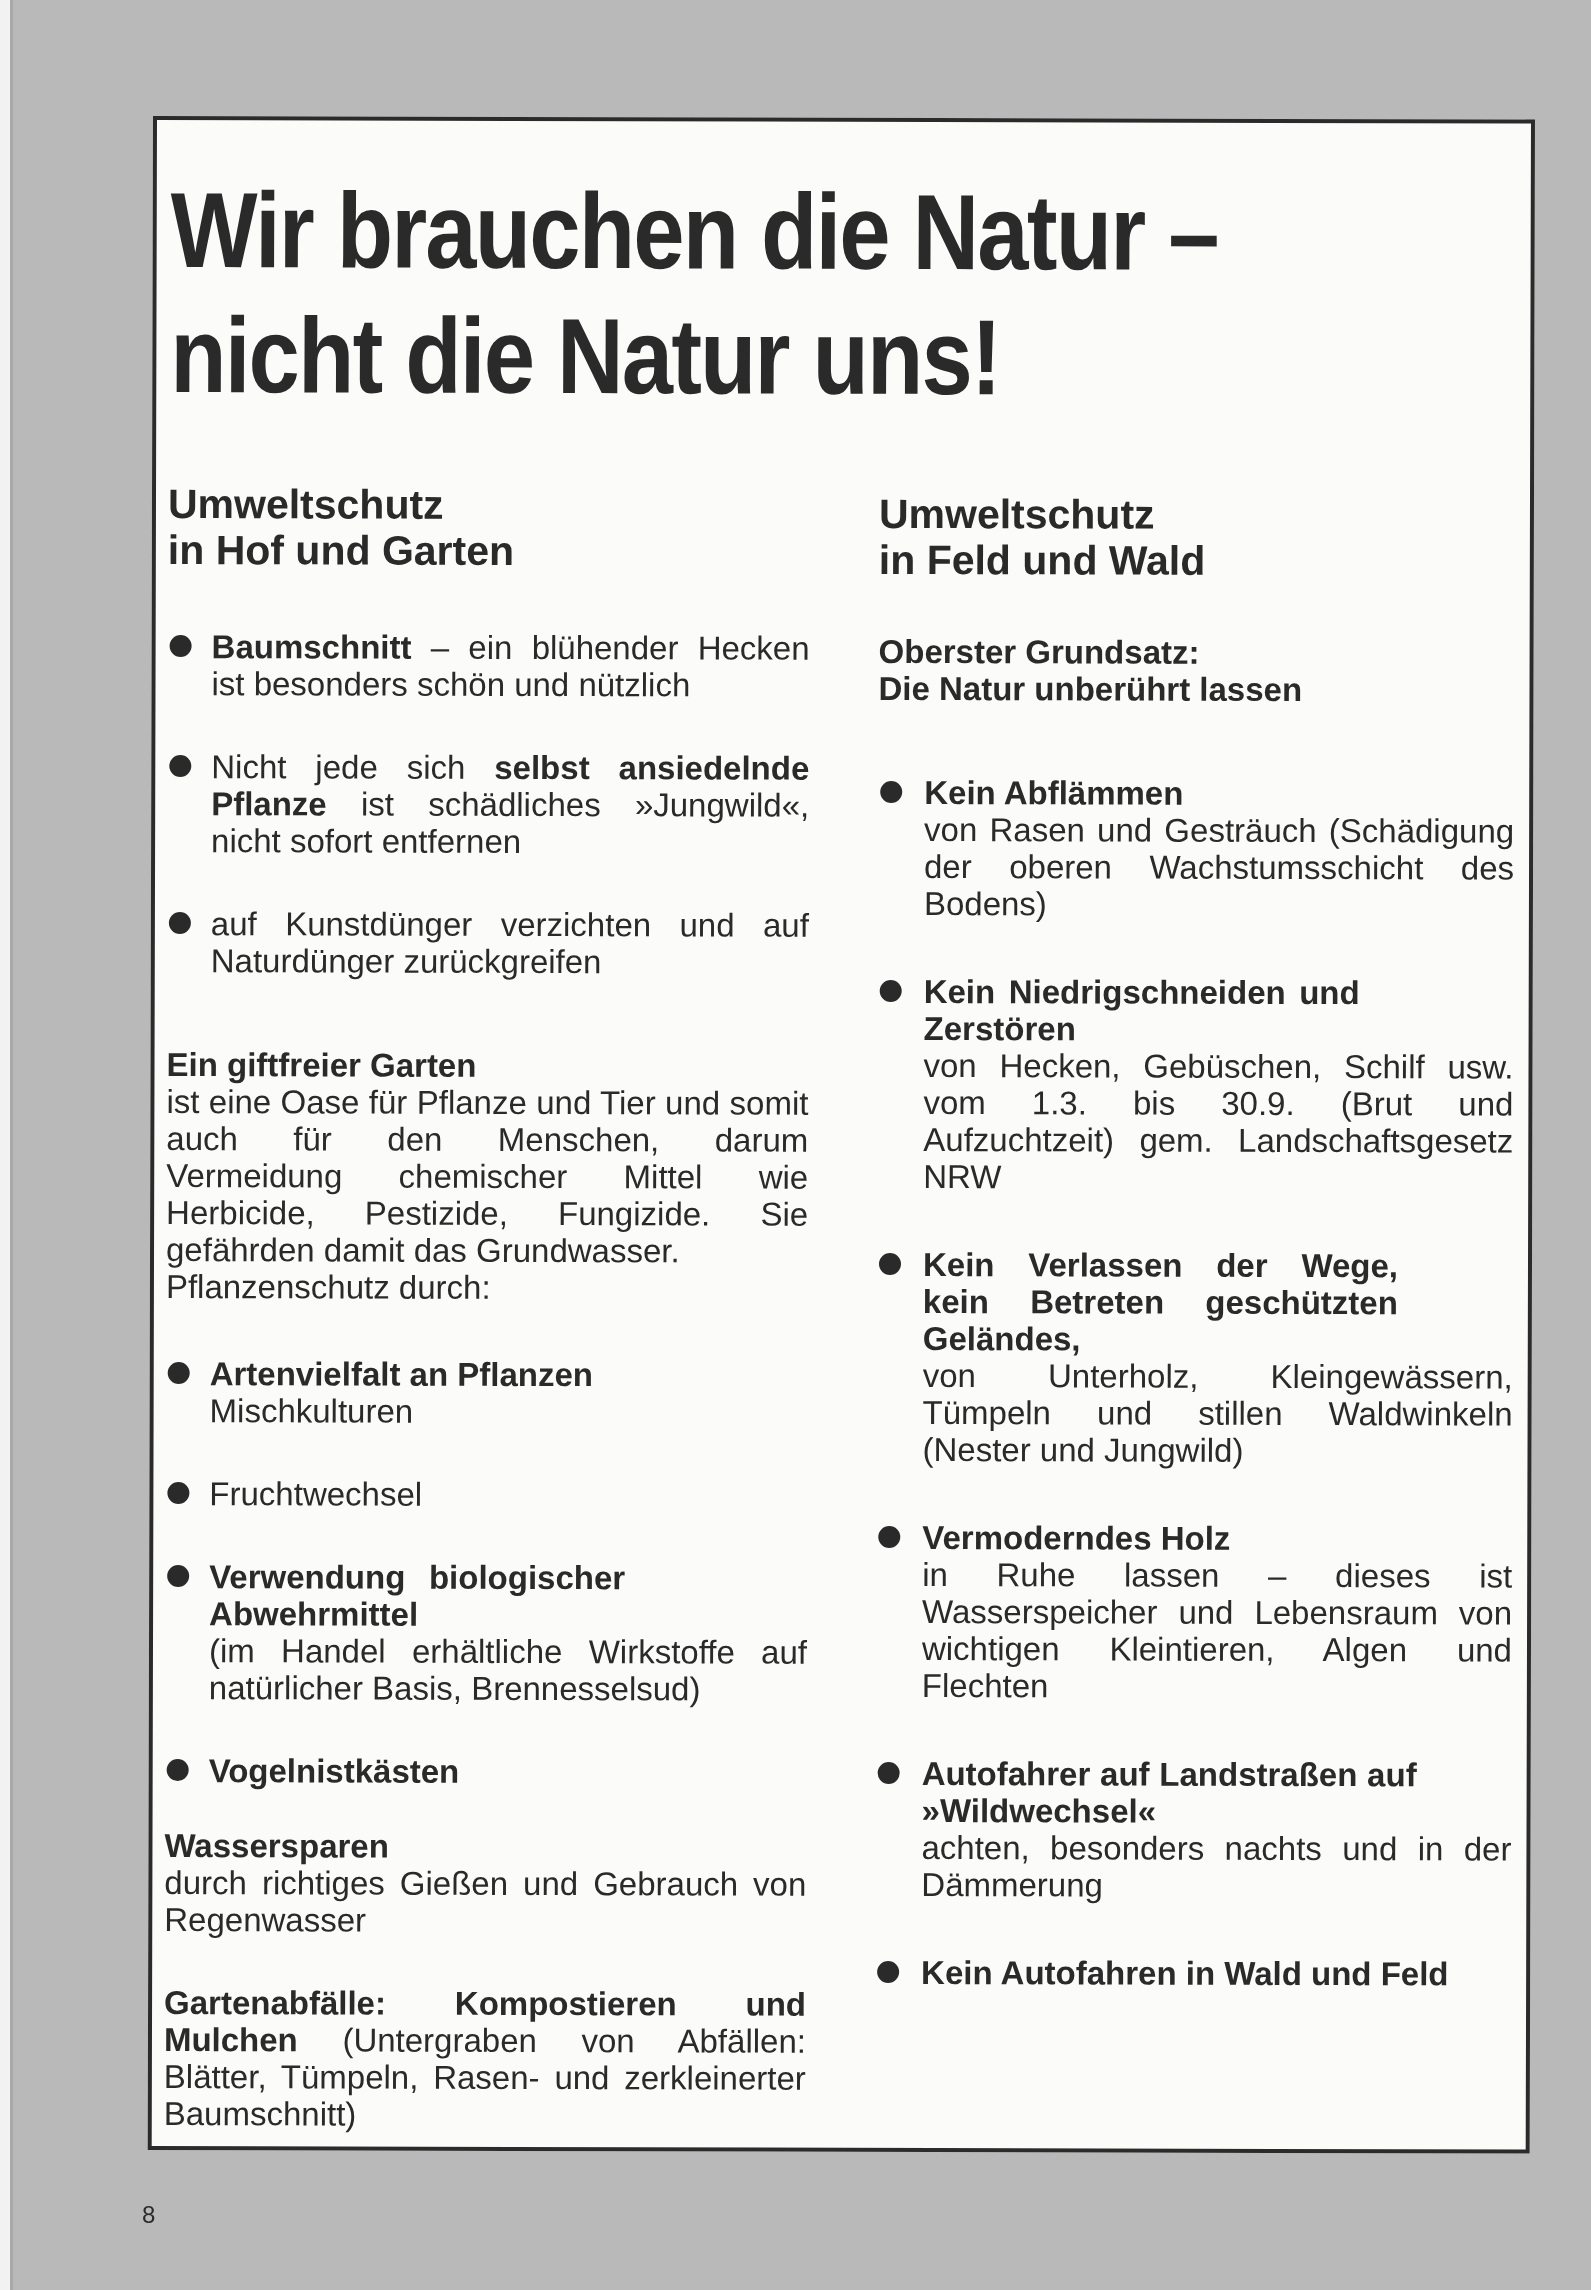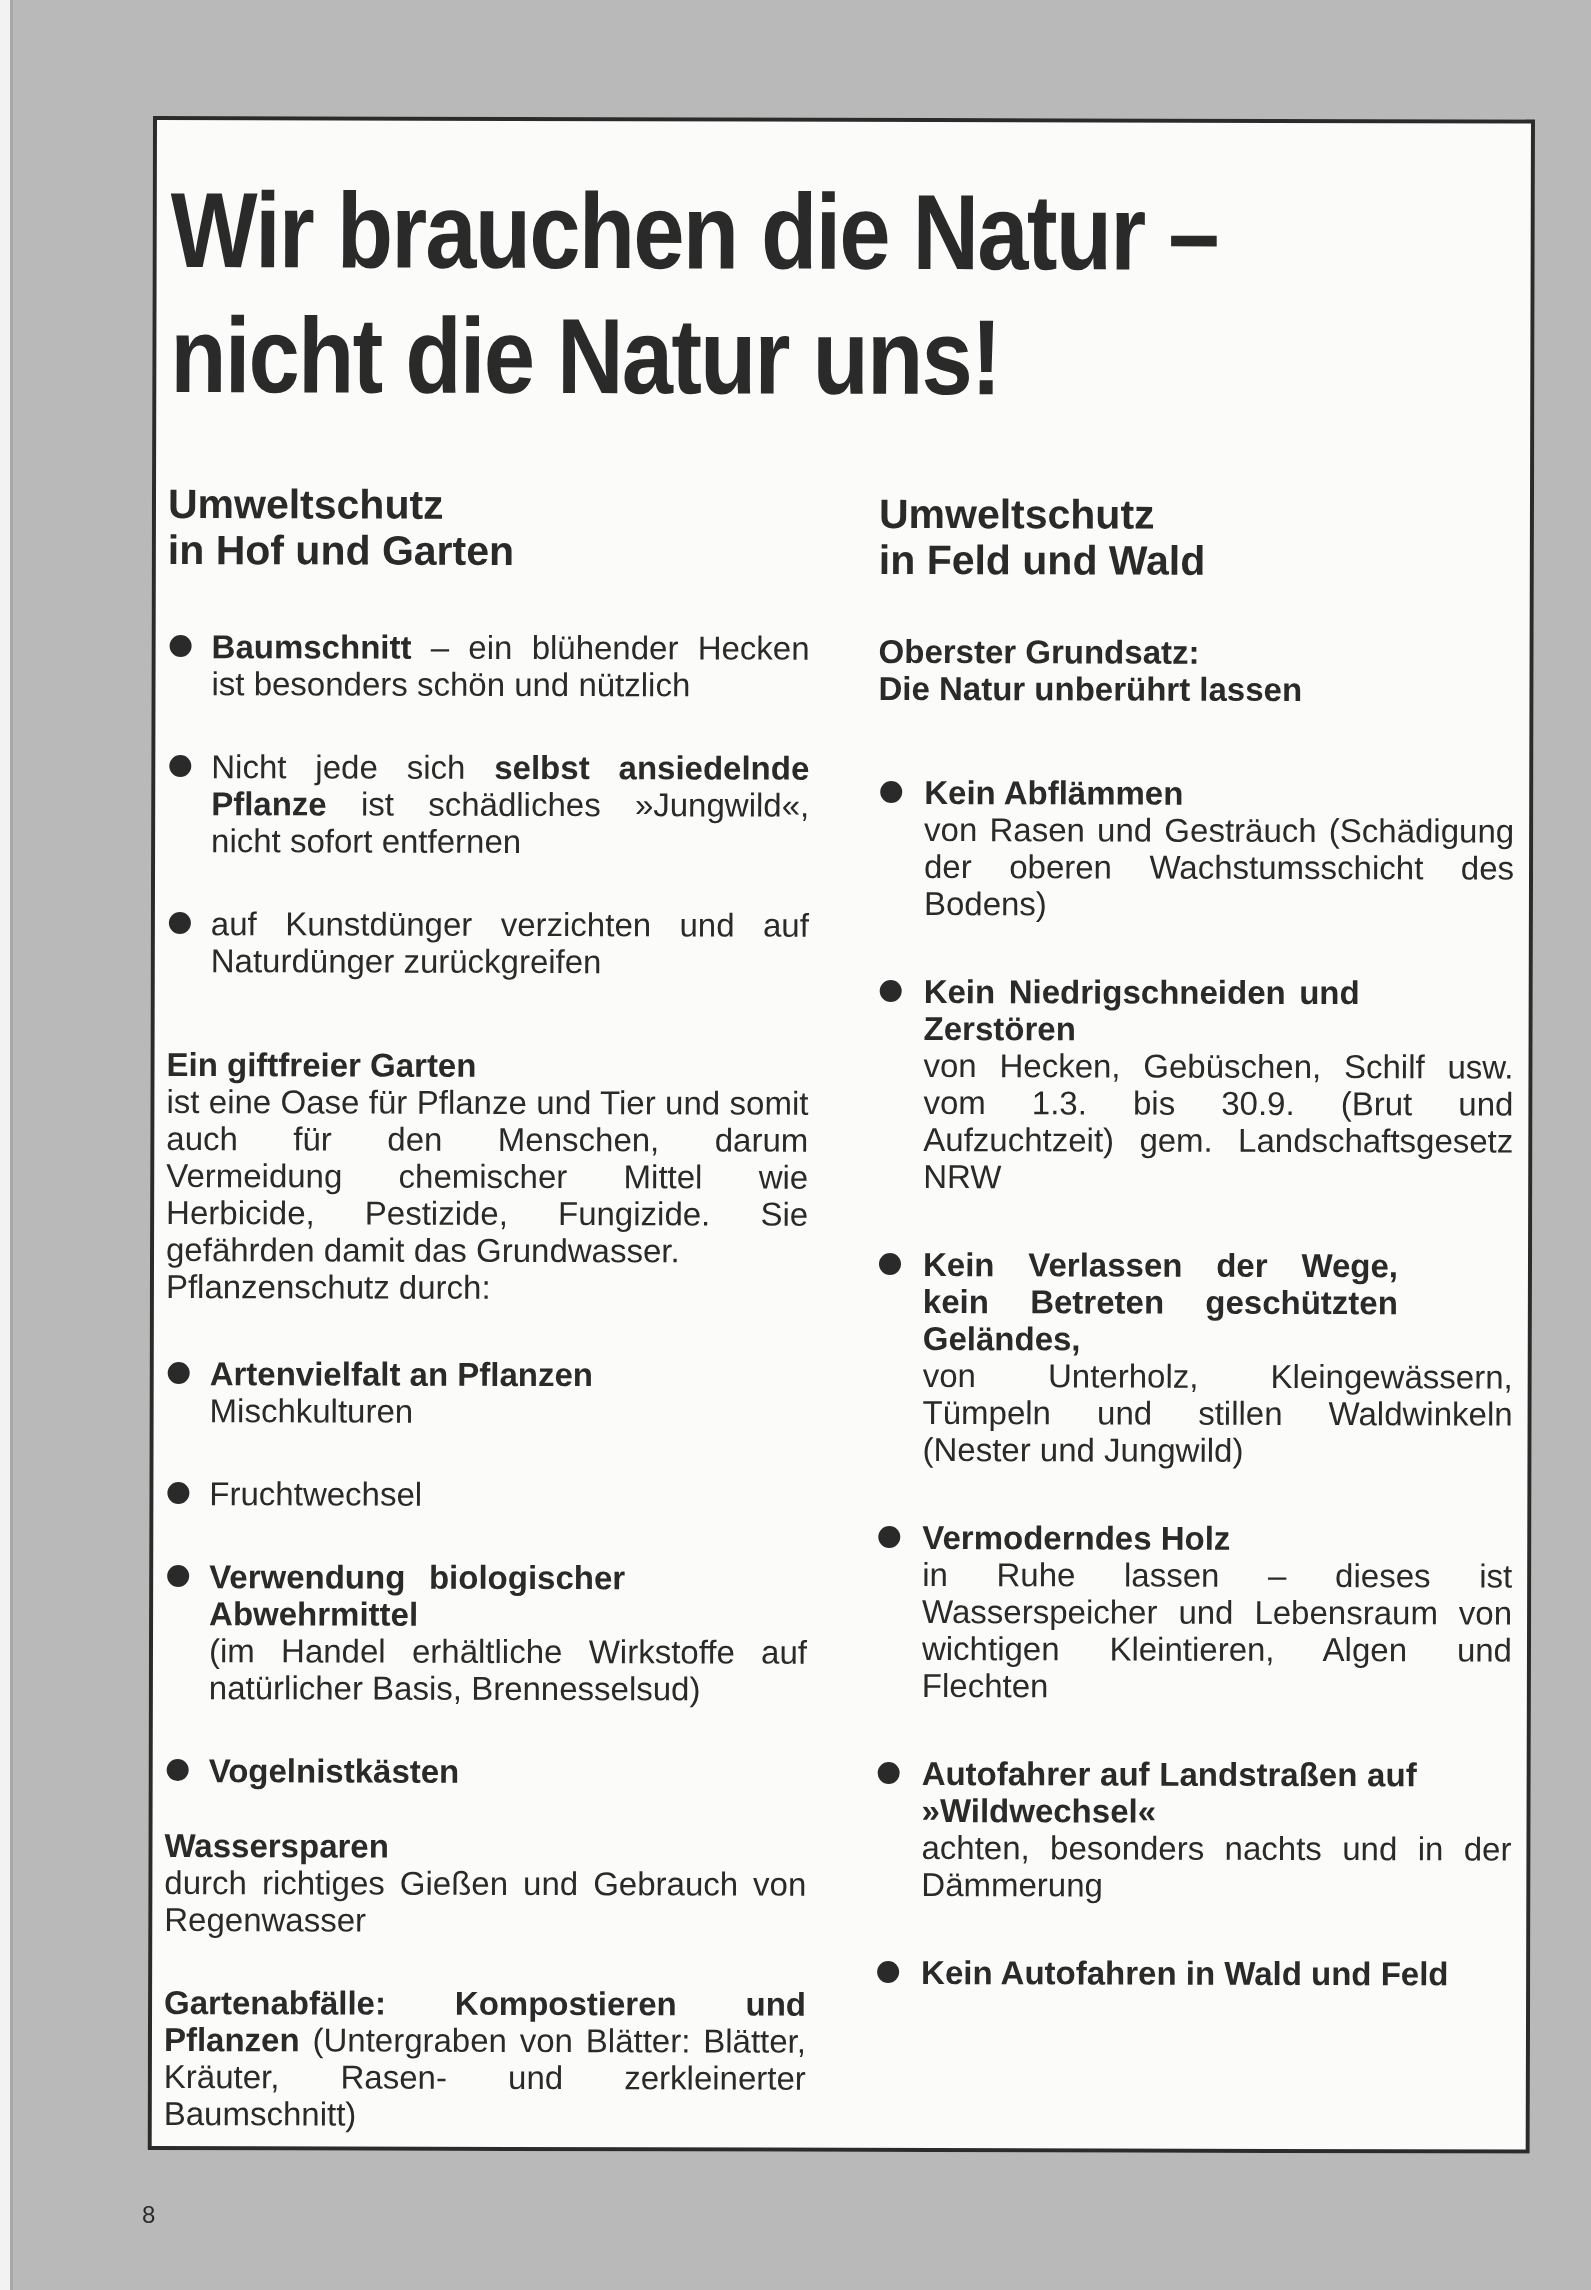--- a/index.html
+++ b/index.html
@@ -105,21 +105,21 @@
       <span class="dot"></span>
       <div class="b">Vogelnistkästen</div>
     </div>
 
     <div class="para">
       <p class="b">Wassersparen</p>
       <p>durch richtiges Gießen und Gebrauch von Regenwasser</p>
     </div>
 
     <div class="para">
-      <p><span class="b">Gartenabfälle: Kompostieren und Pflanzen</span><span> (Untergraben von Blätter: Blätter, Kräuter, Rasen- und zerkleinerter Baumschnitt)</span></p>
+      <p><span class="b">Gartenabfälle: Kompostieren und Mulchen</span><span> (Untergraben von Abfällen: Blätter, Tümpeln, Rasen- und zerkleinerter Baumschnitt)</span></p>
     </div>
   </div>
 
   <div class="col col-right">
     <div class="section-title">
       <div>Umweltschutz</div>
       <div>in Feld und Wald</div>
     </div>
 
     <div class="subhead">

